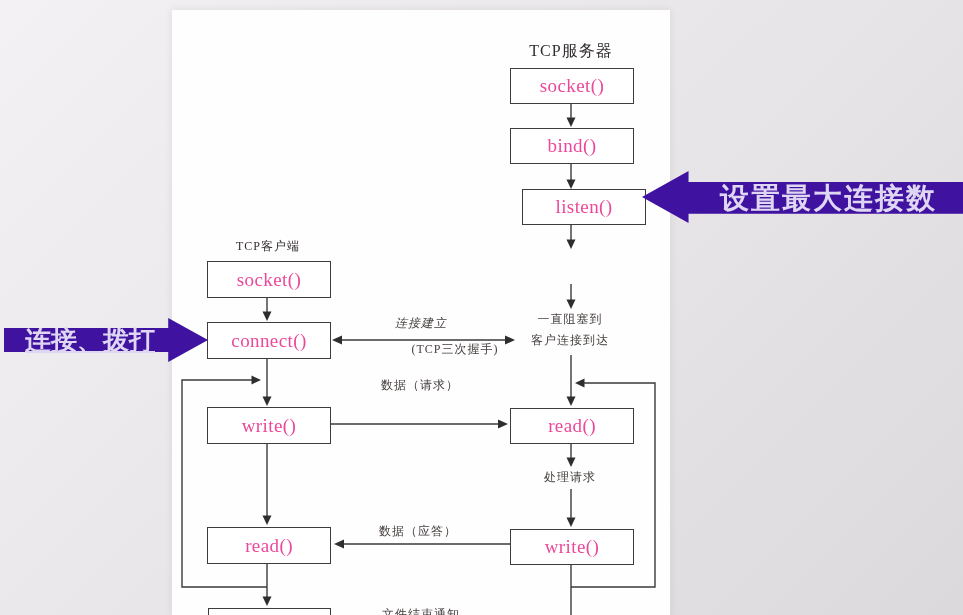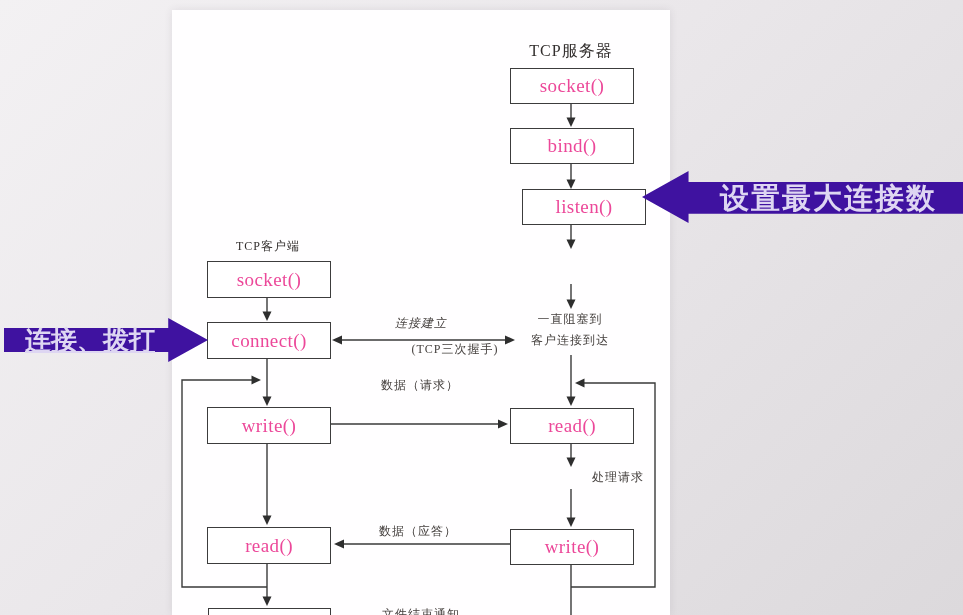--- a/index.html
+++ b/index.html
@@ -112,21 +112,21 @@
   <div class="box" style="left:207px;top:407px;width:122px;height:35px;">
       <span>write()</span>
     </div>
   <div class="box" style="left:207px;top:527px;width:122px;height:35px;">
       <span>read()</span>
     </div>
   <div class="box" style="left:208px;top:608px;width:121px;height:22px;"></div>
 
   <div class="lbl" style="left:570px;top:311px;">一直阻塞到</div>
   <div class="lbl" style="left:570px;top:332px;">客户连接到达</div>
-  <div class="lbl" style="left:570px;top:469px;margin-left:48px;">处理请求</div>
+  <div class="lbl" style="left:570px;top:469px;">处理请求</div>
   <div class="lbl" style="left:421px;top:315px;font-style:italic;">连接建立</div>
   <div class="lbl" style="left:420px;top:341px;margin-left:35px;">(TCP三次握手)</div>
   <div class="lbl" style="left:420px;top:377px;">数据（请求）</div>
   <div class="lbl" style="left:418px;top:523px;">数据（应答）</div>
   <div class="lbl" style="left:421px;top:606px;">文件结束通知</div>
 
   <div class="callout" style="left:642px;top:171px;width:321px;height:52px;">
     <div class="shape clip-left" style="background:#3f12a0;"></div>
     <div class="label" style="left:58px;right:6px;top:9px;line-height:36px;font-size:29px;letter-spacing:2px;color:#ded6f2;">设置最大连接数</div>
   </div>

